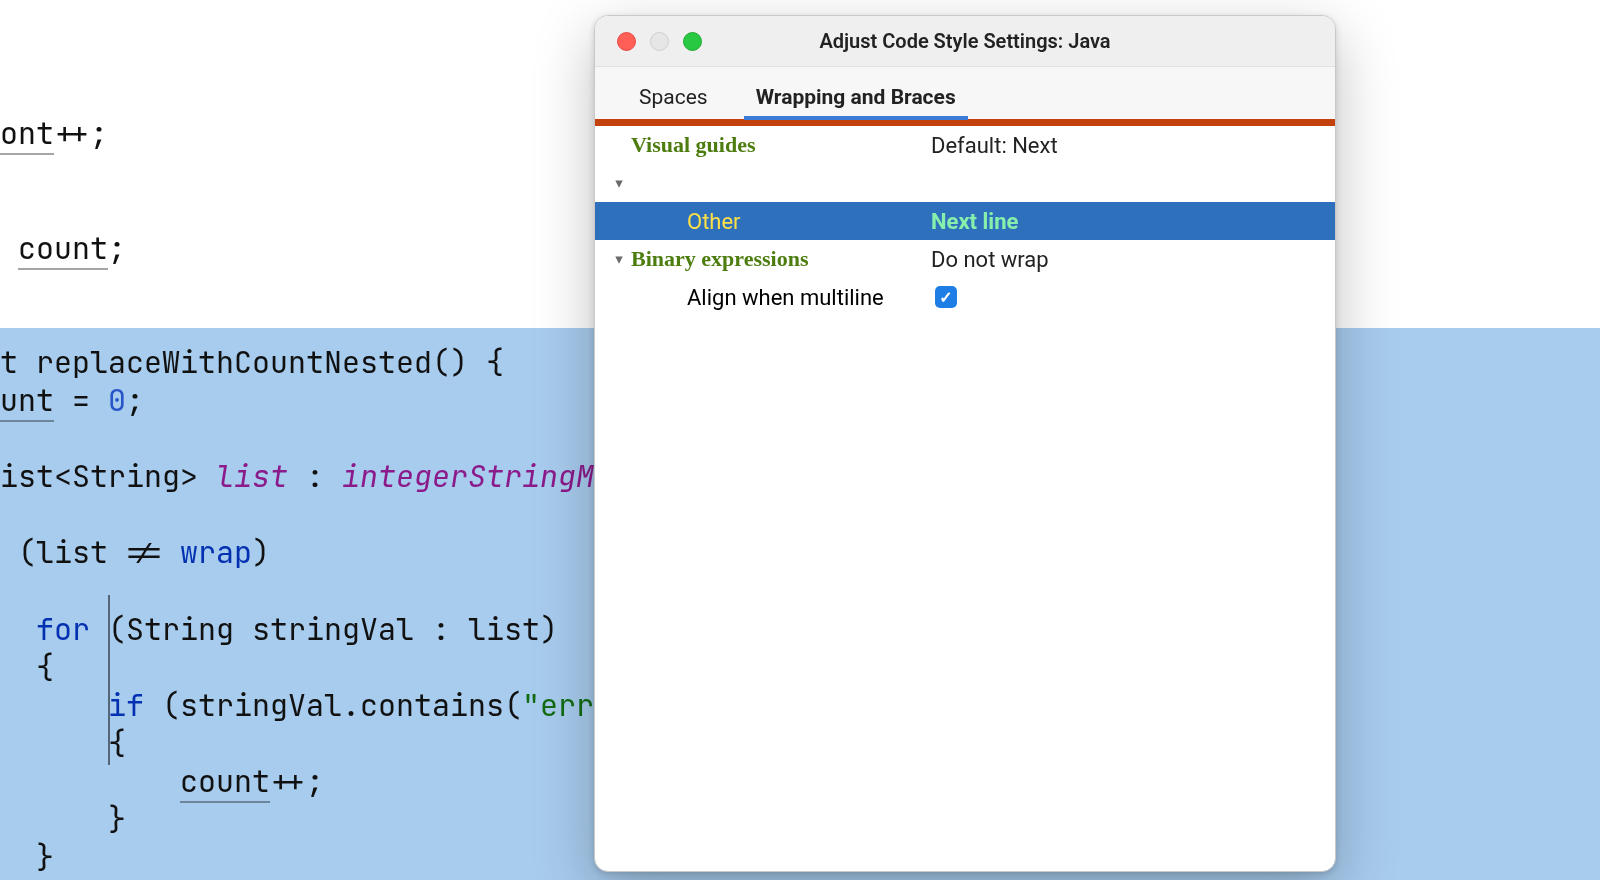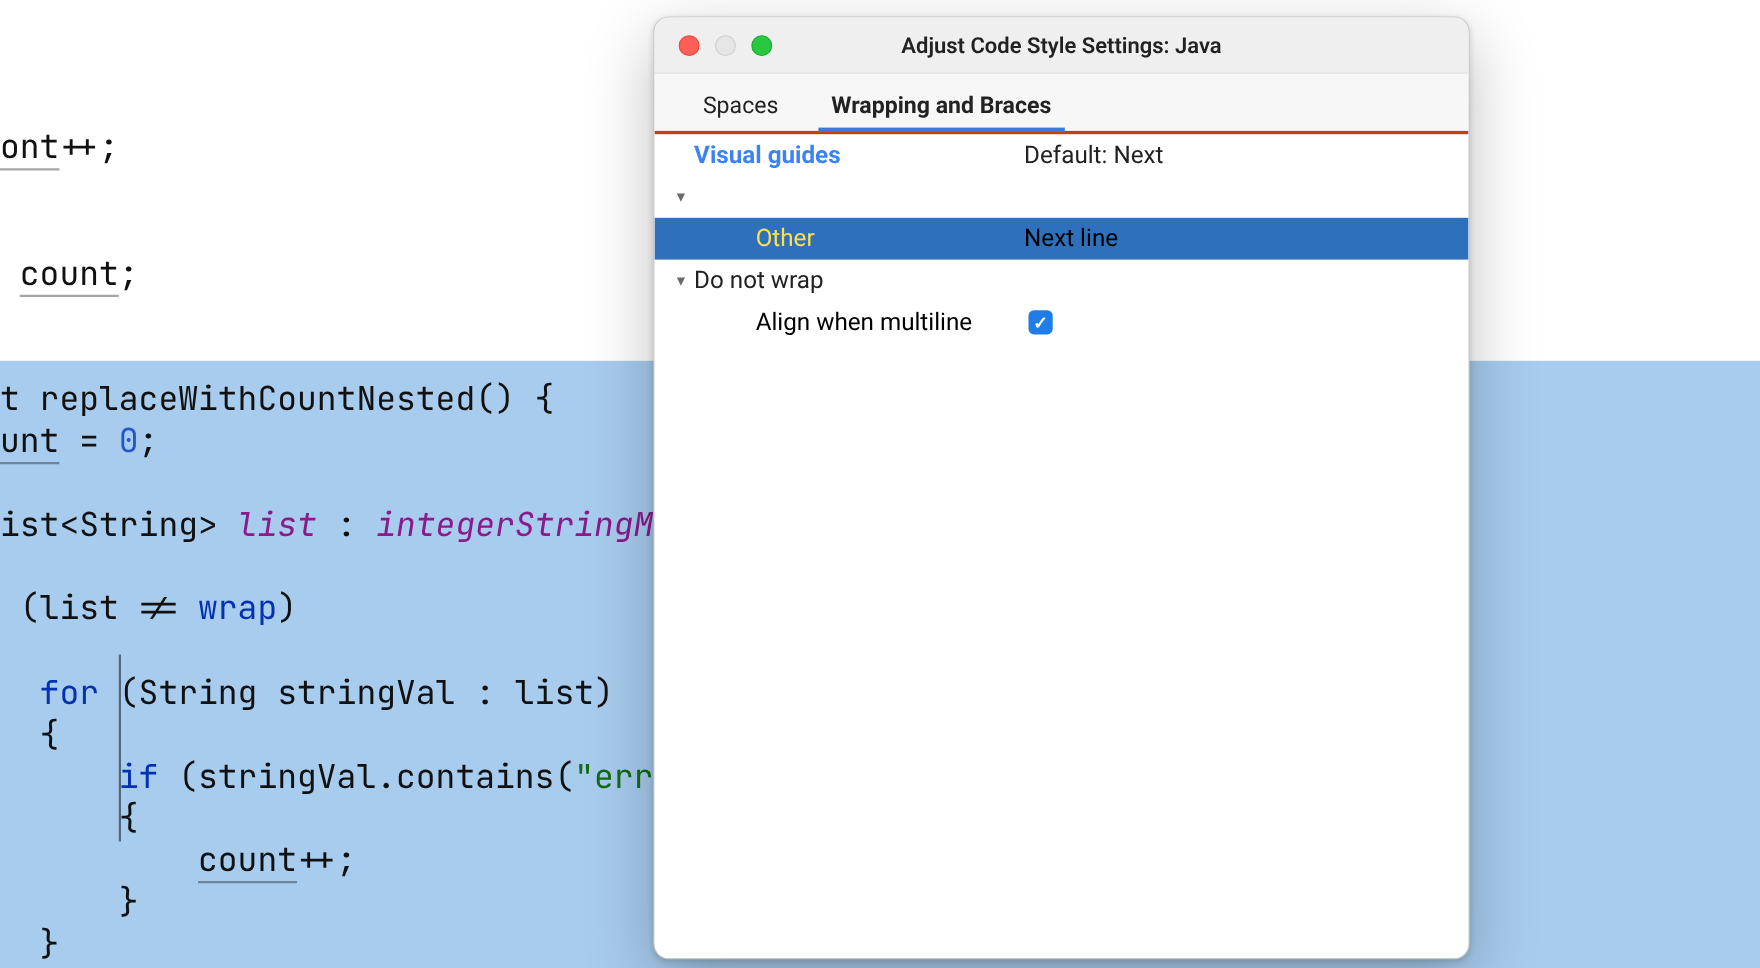--- a/index.html
+++ b/index.html
@@ -108,21 +108,21 @@
     transform: translateX(-50%);
     font-size: 20px;
     font-weight: 600;
     color: #222;
     white-space: nowrap;
   }
 
   .tabs {
     display: flex;
     height: 52px;
-    border-bottom: 3px solid #c2410c;
+    border-bottom: 7px solid #c2410c;
     padding-left: 36px;
     gap: 32px;
     align-items: flex-end;
     background: #f7f7f7;
   }
   .tab {
     font-size: 21px;
     color: #222;
     padding: 0 8px 10px 8px;
     cursor: default;
@@ -164,27 +164,27 @@
   .row .indent { width: 56px; display:inline-block; }
 
   .row .label {
     flex: 0 0 300px;
   }
   .row .value {
     padding-left: 0px;
     color: #222;
   }
 
-  .row.header .label { font-weight: 700; color: #3b82f6; }
+  .row.header .label { font-weight: 700; color: #4d7c0f; font-family: Liberation Serif, serif; }
 
   .row.selected {
     background: #2f70bd;
     color: #fff;
   }
-  .row.selected .value { color: #000000; }
+  .row.selected .value { color: #86efac; font-weight: bold; }
   .row.selected .label { color: #fde047; }
 
   .checkbox {
     width: 22px;
     height: 22px;
     border-radius: 5px;
     display: inline-flex;
     align-items: center;
     justify-content: center;
   }
@@ -258,20 +258,21 @@
 
     <div class="row selected">
       <span class="indent"></span>
         <span class="spacer"></span>
       <span class="label" style="flex:0 0 244px">Other</span>
       <span class="value">Next line</span>
     </div>
 
     <div class="row header">
       <span class="chev">▾</span>
+      <span class="label">Binary expressions</span>
       <span class="value">Do not wrap</span>
     </div>
 
     <div class="row">
       <span class="indent"></span>
         <span class="spacer"></span>
       <span class="label" style="flex:0 0 248px">Align when multiline</span>
       <span class="checkbox checked"></span>
     </div>
 

